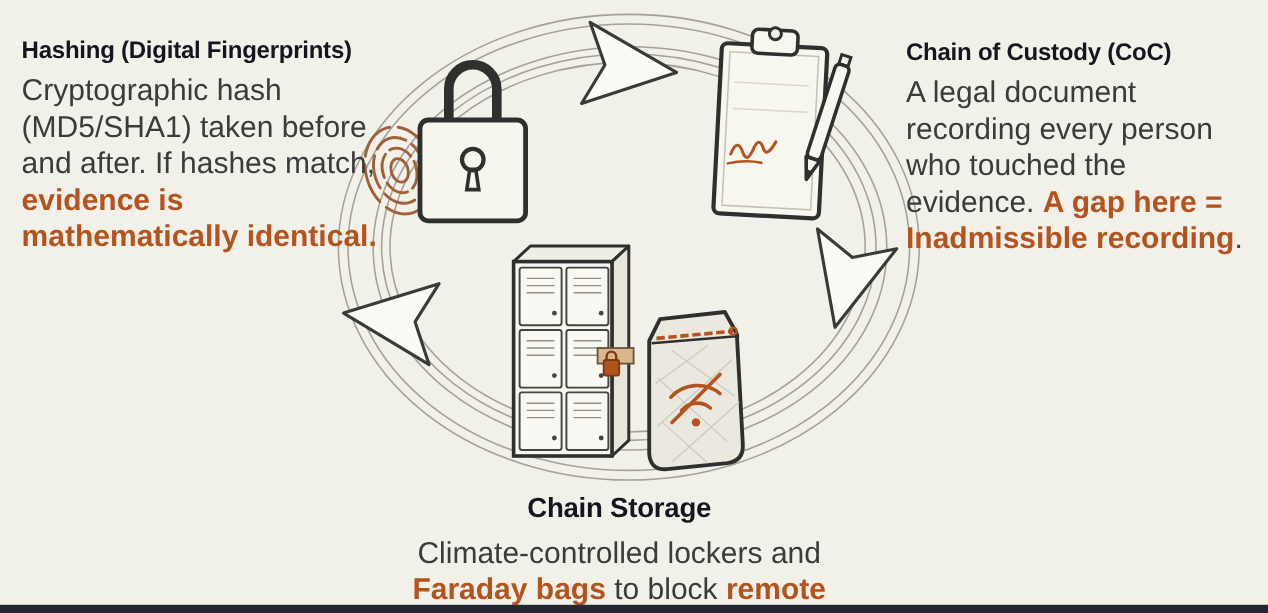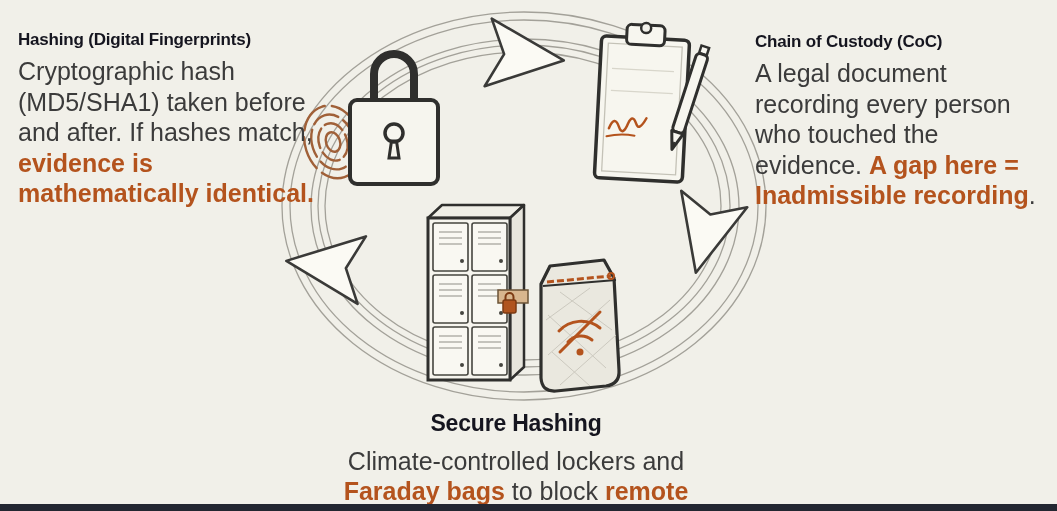--- a/index.html
+++ b/index.html
@@ -13,21 +13,21 @@
   html,body{width:1057px;height:511px;overflow:hidden;}
   body{
     background:var(--bg);
     font-family:"Liberation Sans", sans-serif;
     position:relative;
   }
   .canvas{position:absolute;inset:0;}
   .illustration{position:absolute;left:0;top:0;width:1057px;height:511px;}
   .textblock{position:absolute;}
   .textblock h2{
-    font-size:17px;font-weight:700;color:var(--title);
+    font-size:20px;font-weight:700;color:var(--title);
     letter-spacing:-0.2px;margin-bottom:6px;line-height:1.2;
   }
   .textblock p{
     font-size:25px;color:var(--body);line-height:1.22;
   }
   .accent{color:var(--accent);font-weight:700;}
   #block-hashing{left:18px;top:30px;width:308px;}
   #block-coc{left:755px;top:32px;width:285px;}
   #block-storage{left:316px;top:410px;width:400px;text-align:center;}
   #block-storage h2{font-size:23px;margin-bottom:8px;}
@@ -150,18 +150,18 @@
     <h2>Hashing (Digital Fingerprints)</h2>
     <p><span>Cryptographic hash (MD5/SHA1) taken before and after. If hashes match, </span><span class="accent">evidence is mathematically identical.</span></p>
   </div>
 
   <div class="textblock" id="block-coc">
     <h2>Chain of Custody (CoC)</h2>
     <p><span>A legal document recording every person who touched the evidence. </span><span class="accent">A gap here = Inadmissible recording</span><span>.</span></p>
   </div>
 
   <div class="textblock" id="block-storage">
-    <h2>Secure Hashing</h2>
+    <h2>Chain Storage</h2>
     <p><span>Climate-controlled lockers and </span><span class="accent">Faraday bags</span><span> to block </span><span class="accent">remote wiping signals</span><span>.</span></p>
   </div>
 
   <div class="footer-bar"></div>
 </div>
 
 </body></html>

